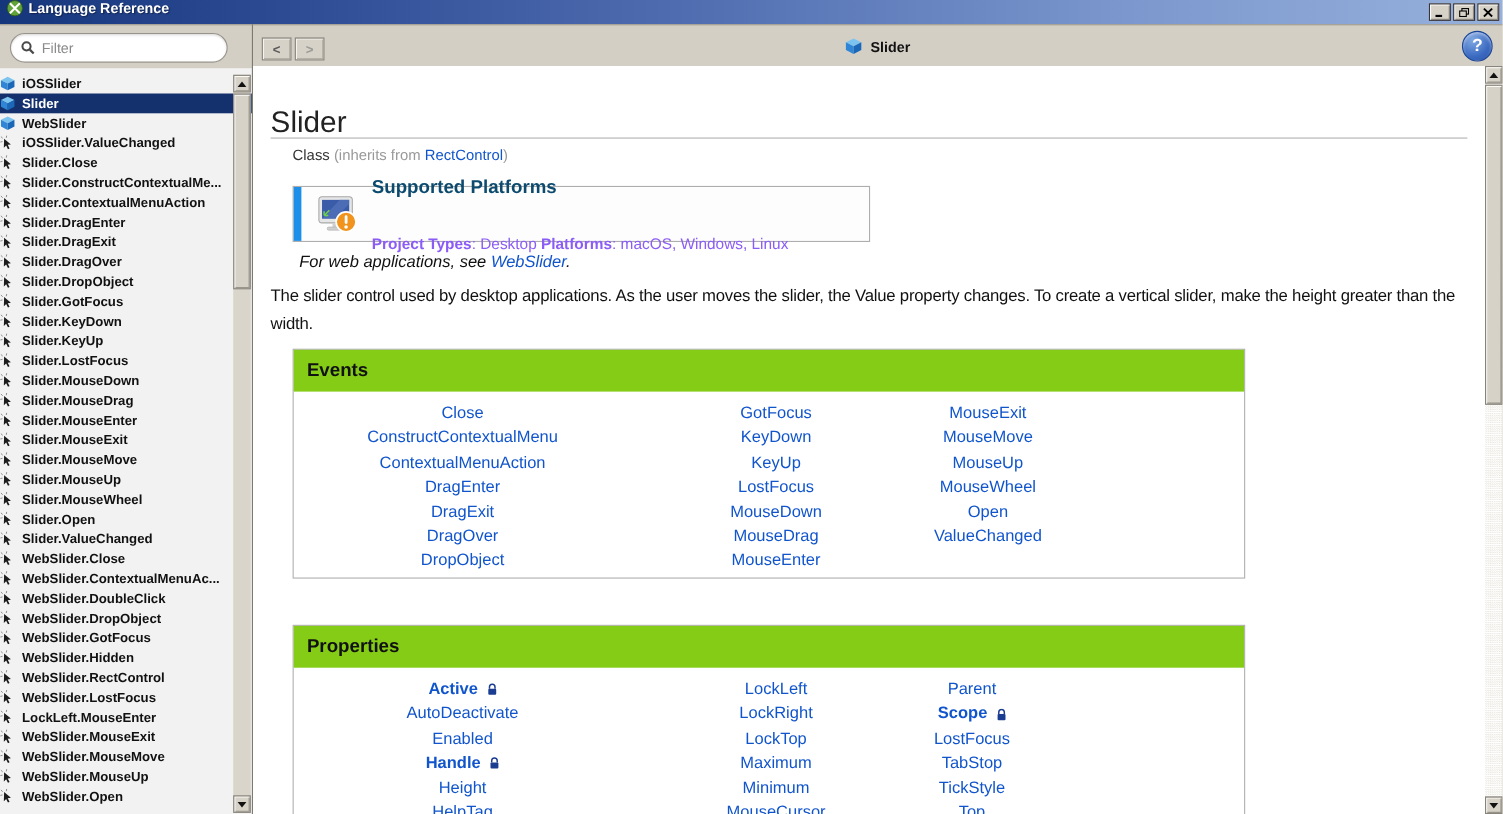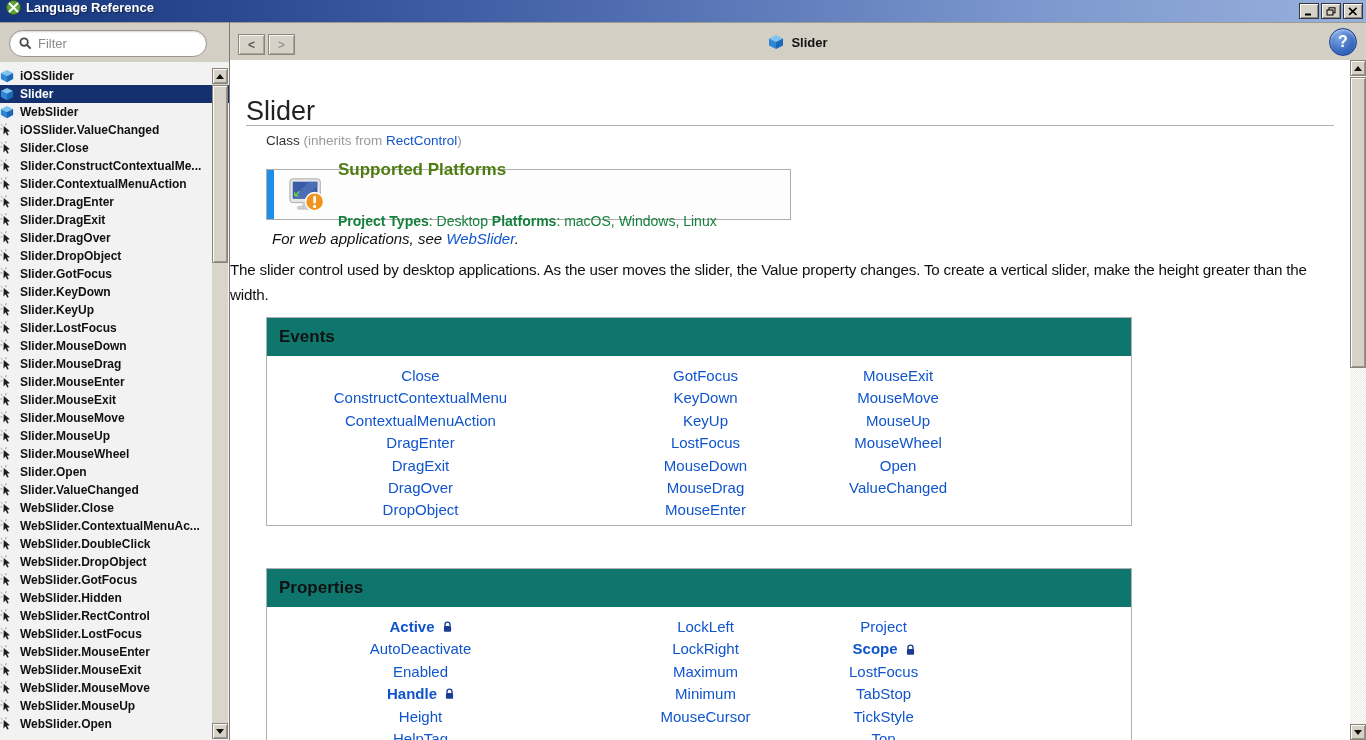--- a/index.html
+++ b/index.html
@@ -79,33 +79,33 @@
   .title-rule { position:absolute; left:16px; top:65px; width:1088px; height:1px; background:#b2b2b2; }
   .subtitle { position:absolute; left:16px; top:73px; font-size:13.5px; color:#333;margin-left:20px; }
   .subtitle .muted { color:#999; }
   a.doc-link { color:#1155cc; text-decoration:none; cursor:pointer; }
 
   .plat-box { position:absolute; left:36px; top:109px; width:525px; height:51px;
     border:1px solid #aeaeae; background:#fdfdfd; display:flex; align-items:center; }
   .plat-bar { width:7px; height:100%; background:#1e8fe8; flex:0 0 auto; }
   .plat-icon { width:38px; height:38px; margin-left:14px; flex:0 0 auto; }
   .plat-text { margin-left:12px; }
-  .plat-title { font-size:17px; font-weight:bold; color:#4d7c0f; line-height:20px; }
-  .plat-line { font-size:14px; color:#15803d; line-height:18px;margin-top:32px; }
+  .plat-title { font-size:17px; font-weight:bold; color:#0c4a6e; line-height:20px; }
+  .plat-line { font-size:14px; color:#8b5cf6; line-height:18px;margin-top:32px; }
   .plat-line b { font-weight:bold; }
 
   .web-note { position:absolute; left:42px; top:170px; font-size:15px; font-style:italic; color:#111; }
-  .description { position:absolute; left:0; top:198px; width:1082px;
+  .description { position:absolute; left:16px; top:198px; width:1082px;
     font-size:15.2px; line-height:24.5px; color:#111;
     font-stretch:condensed; letter-spacing:-0.2px; }
 
   .section-box { position:absolute; left:36px; width:866px; border:1px solid #b0b0b0; background:#fff; }
   .box-events { top:257px; height:209px; }
   .box-properties { top:508px; height:240px; }
-  .sec-header { height:38px; background:#0f766e; display:flex; align-items:center;
+  .sec-header { height:38px; background:#84cc16; display:flex; align-items:center;
     padding-left:12px; font-size:17px; font-weight:bold; color:#111; }
   .sec-grid { display:flex; padding:9px 0 0 12px; }
   .sec-col { display:flex; flex-direction:column;align-items:center; }
   .sec-col:nth-child(1) { width:283px; }
   .sec-col:nth-child(2) { width:287px; }
   .sec-grid a.doc-link { font-size:15px; line-height:22.4px; display:flex; align-items:center; }
   .sec-grid a.doc-link.bold { font-weight:bold; }
   .lock { display:inline-flex; margin-left:8px; }
 </style>
 </head>
@@ -559,21 +559,21 @@
         <span class="sic">
           <svg viewBox="0 0 16 16" width="13" height="13">
             <g stroke="#8a8a8a" stroke-width="1.1">
               <line x1="1" y1="1.5" x2="3" y2="3.3"></line>
               <line x1="7.5" y1="0.3" x2="7" y2="2.8"></line>
               <line x1="0.4" y1="7.5" x2="2.8" y2="7"></line>
             </g>
             <path d="M4.6 3.8 L12.2 10.2 L8.6 10.7 L10.7 14.7 L8.9 15.5 L6.9 11.5 L4.3 14 Z" fill="#1c1c1c"></path>
           </svg>
         </span>
-        <span>WebSlider.MouseEnter</span>
+        <span>LockLeft.MouseEnter</span>
       </div>
       <div class="srow">
         <span class="sic">
           <svg viewBox="0 0 16 16" width="13" height="13">
             <g stroke="#8a8a8a" stroke-width="1.1">
               <line x1="1" y1="1.5" x2="3" y2="3.3"></line>
               <line x1="7.5" y1="0.3" x2="7" y2="2.8"></line>
               <line x1="0.4" y1="7.5" x2="2.8" y2="7"></line>
             </g>
             <path d="M4.6 3.8 L12.2 10.2 L8.6 10.7 L10.7 14.7 L8.9 15.5 L6.9 11.5 L4.3 14 Z" fill="#1c1c1c"></path>
@@ -737,26 +737,27 @@
                 <path d="M2.2 5.5 V3.8 a2.8 2.8 0 0 1 5.6 0 V5.5" fill="none" stroke="#1b3d91" stroke-width="1.5"></path>
                 <rect x="1" y="5.5" width="8" height="6.2" rx="1" fill="#1b3d91"></rect>
               </svg>
             </span></a>
           <a class="doc-link">Height</a>
           <a class="doc-link">HelpTag</a>
         </div>
         <div class="sec-col">
           <a class="doc-link">LockLeft</a>
           <a class="doc-link">LockRight</a>
+          <a class="doc-link">LockTop</a>
           <a class="doc-link">Maximum</a>
           <a class="doc-link">Minimum</a>
           <a class="doc-link">MouseCursor</a>
         </div>
         <div class="sec-col">
-          <a class="doc-link">Project</a>
+          <a class="doc-link">Parent</a>
           <a class="doc-link bold">Scope<span class="lock">
               <svg viewBox="0 0 10 13" width="9" height="12">
                 <path d="M2.2 5.5 V3.8 a2.8 2.8 0 0 1 5.6 0 V5.5" fill="none" stroke="#1b3d91" stroke-width="1.5"></path>
                 <rect x="1" y="5.5" width="8" height="6.2" rx="1" fill="#1b3d91"></rect>
               </svg>
             </span></a>
           <a class="doc-link">LostFocus</a>
           <a class="doc-link">TabStop</a>
           <a class="doc-link">TickStyle</a>
           <a class="doc-link">Top</a>

